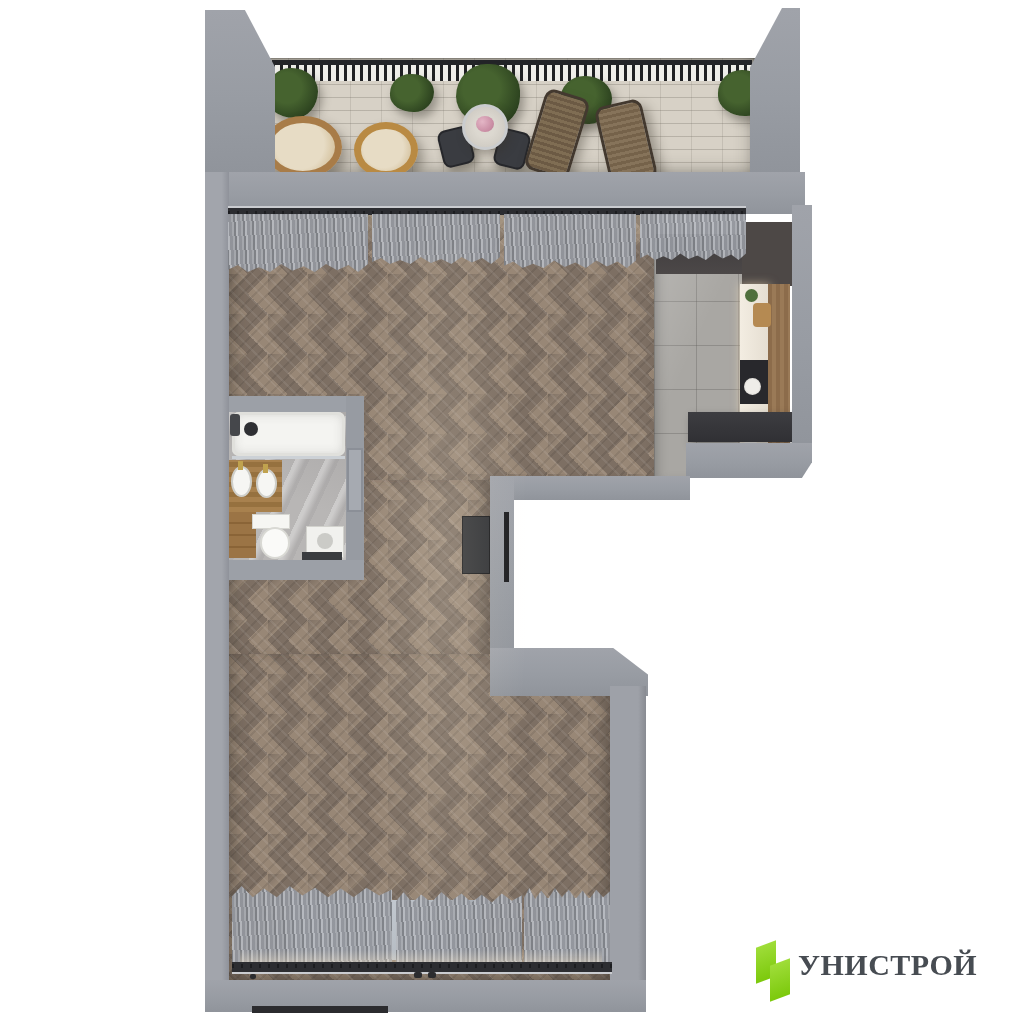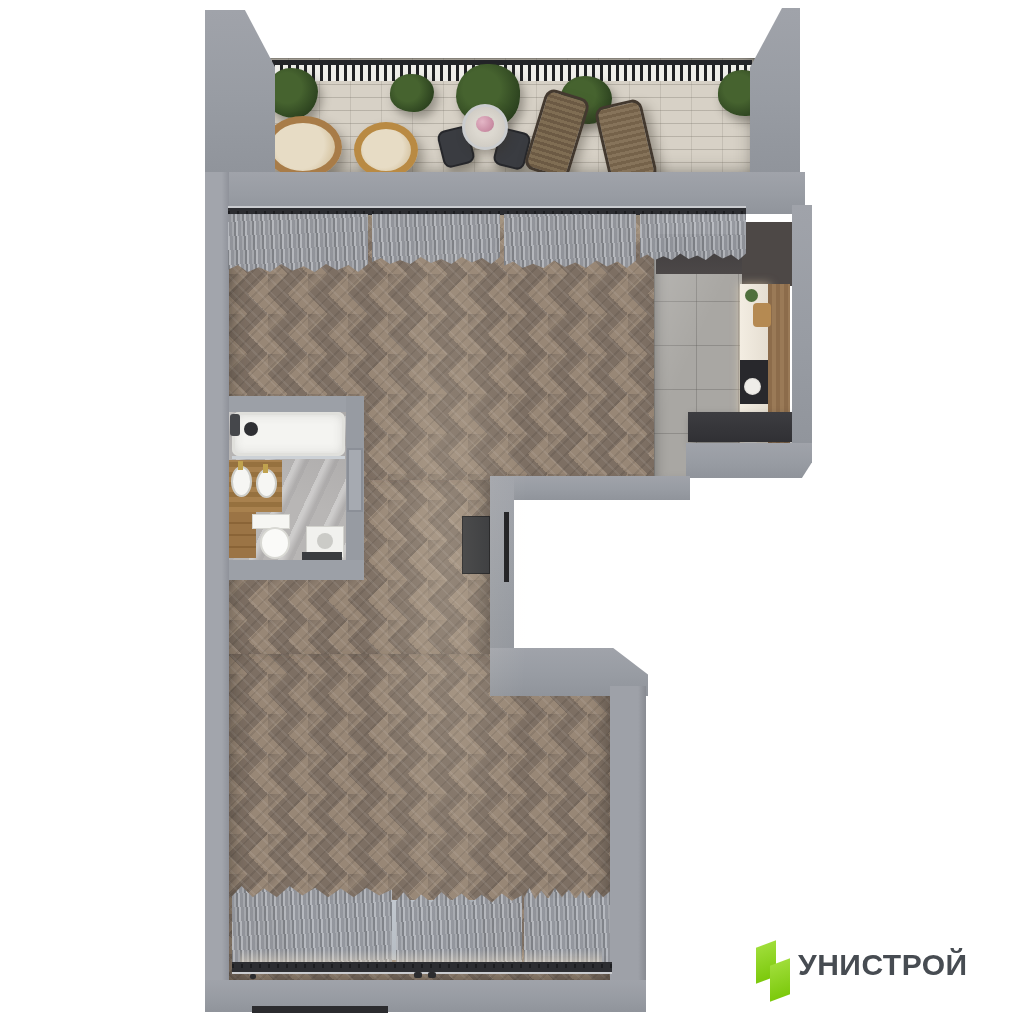--- a/index.html
+++ b/index.html
@@ -186,19 +186,19 @@
   <div class="shade" style="left:240px;top:950px;width:362px;height:12px;background:linear-gradient(0deg,rgba(255,238,208,.35),transparent);"></div>
   <div class="rod" style="left:232px;top:962px;width:380px;height:12px;background:linear-gradient(0deg,#caccd0 0 2px,#2c2d31 2px 100%);">
       <div class="ticks" style="top:2px;height:4px;"></div>
     </div>
   <div style="left:414px;top:972px;width:8px;height:6px;background:#2b2c2f;border-radius:2px;"></div>
   <div style="left:428px;top:972px;width:8px;height:6px;background:#2b2c2f;border-radius:2px;"></div>
   <div style="left:250px;top:974px;width:6px;height:5px;background:#2b2c2f;border-radius:2px;"></div>
 
   <div class="shade" style="left:360px;top:250px;width:170px;height:700px;background:radial-gradient(ellipse at 50% 45%,rgba(255,243,222,.18),transparent 70%);"></div>
 
-  <div style="left:748px;top:928px;width:270px;height:76px;">
+  <div style="left:748px;top:928px;width:270px;height:76px;font-family:Liberation Serif, serif;">
     <div class="logo-diamond" style="left:8px;top:16px;width:20px;height:36px;"></div>
     <div class="logo-diamond" style="left:22px;top:34px;width:20px;height:36px;"></div>
     <div class="label-text" style="left:50px;top:20px;font-size:30px;line-height:34px;">УНИСТРОЙ</div>
   </div>
 
 </div>
 
 </body></html>

